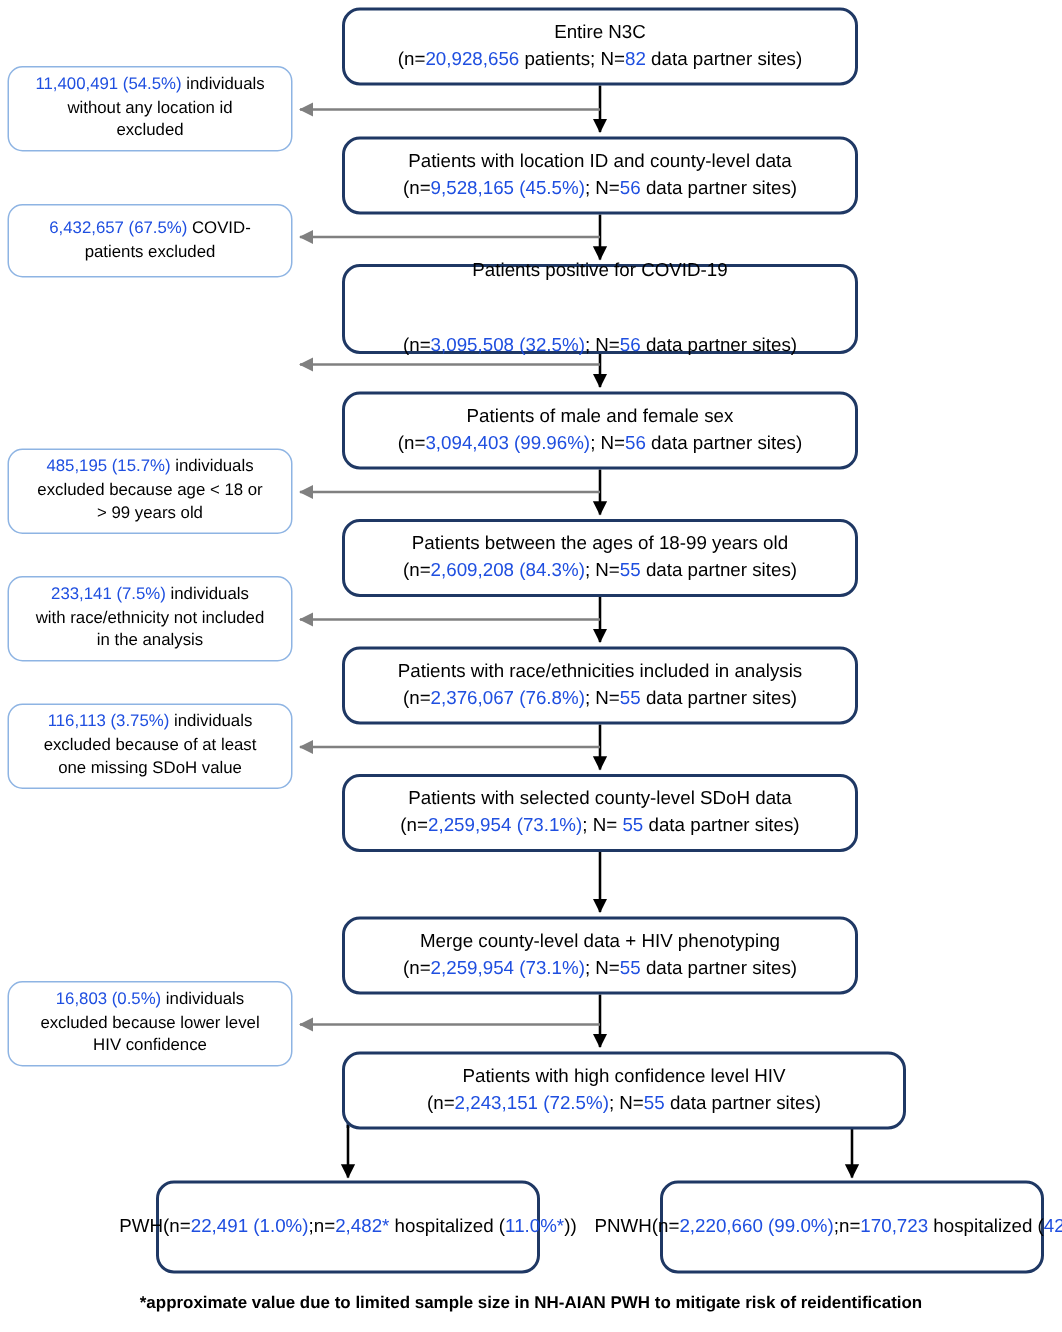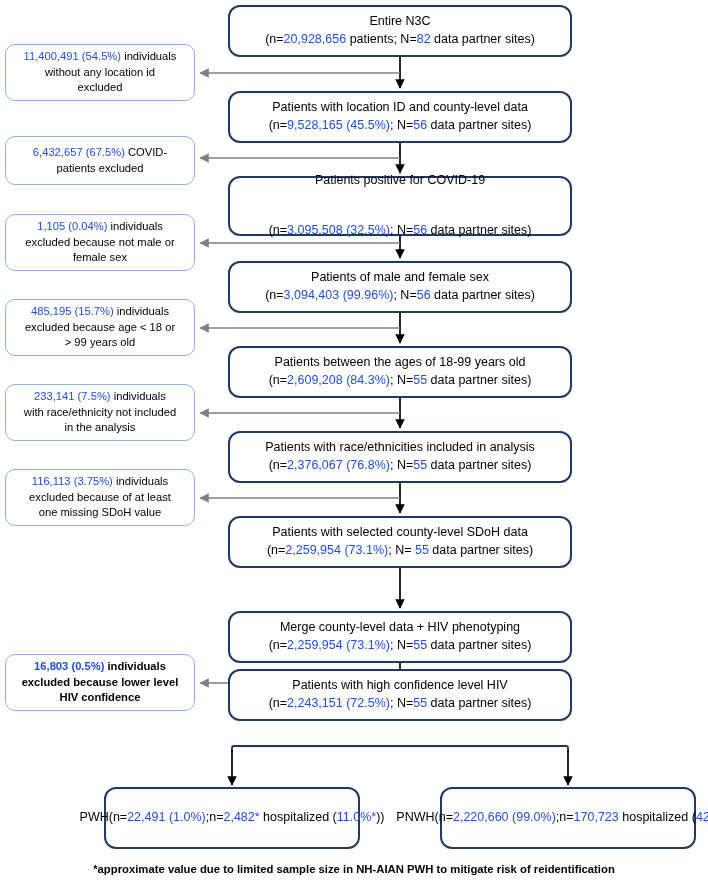--- a/index.html
+++ b/index.html
@@ -182,61 +182,56 @@
   <div class="main-box" style="left:228px; top:516px; width:344px; height:52px;">
     <div class="line">Patients with selected county-level SDoH data</div>
     <div class="line"><span>(n=</span><span class="blue">2,259,954</span> <span class="blue">(73.1%)</span><span>; N= </span><span class="blue">55</span><span> data partner sites)</span></div>
   </div>
 
   <div class="main-box" style="left:228px; top:611px; width:344px; height:52px;">
     <div class="line">Merge county-level data + HIV phenotyping</div>
     <div class="line"><span>(n=</span><span class="blue">2,259,954</span> <span class="blue">(73.1%)</span><span>; N=</span><span class="blue">55</span><span> data partner sites)</span></div>
   </div>
 
-  <div class="main-box" style="left:228px; top:669px; width:344px; height:52px;">
+  <div class="main-box" style="left:228px; top:701px; width:376px; height:52px;">
     <div class="line">Patients with high confidence level HIV</div>
     <div class="line"><span>(n=</span><span class="blue">2,243,151</span> <span class="blue">(72.5%)</span><span>; N=</span><span class="blue">55</span><span> data partner sites)</span></div>
   </div>
 
   <div class="excl-box" style="left:5px; top:44px; width:190px; height:57px;">
     <div class="line"><span class="blue">11,400,491 (54.5%)</span><span> individuals</span></div>
     <div class="line">without any location id</div>
     <div class="line">excluded</div>
   </div>
 
   <div class="excl-box" style="left:5px; top:136px; width:190px; height:49px;">
     <div class="line"><span class="blue">6,432,657 (67.5%)</span><span> COVID-</span></div>
     <div class="line">patients excluded</div>
   </div>
 
-  <div class="excl-box" style="left:5px; top:214px; width:190px; height:57px;">
-    <div class="line"><span class="blue">1,105 (0.04%)</span><span> individuals</span></div>
-    <div class="line">excluded because not male or</div>
-    <div class="line">female sex</div>
-  </div>
 
   <div class="excl-box" style="left:5px; top:299px; width:190px; height:57px;">
     <div class="line"><span class="blue">485,195 (15.7%)</span><span> individuals</span></div>
     <div class="line">excluded because age &lt; 18 or</div>
     <div class="line">&gt; 99 years old</div>
   </div>
 
   <div class="excl-box" style="left:5px; top:384px; width:190px; height:57px;">
     <div class="line"><span class="blue">233,141 (7.5%)</span><span> individuals</span></div>
     <div class="line">with race/ethnicity not included</div>
     <div class="line">in the analysis</div>
   </div>
 
   <div class="excl-box" style="left:5px; top:469px; width:190px; height:57px;">
     <div class="line"><span class="blue">116,113 (3.75%)</span><span> individuals</span></div>
     <div class="line">excluded because of at least</div>
     <div class="line">one missing SDoH value</div>
   </div>
 
-  <div class="excl-box" style="left:5px; top:654px; width:190px; height:57px;font-weight:bold;">
+  <div class="excl-box" style="left:5px; top:654px; width:190px; height:57px;">
     <div class="line"><span class="blue">16,803 (0.5%)</span><span> individuals</span></div>
     <div class="line">excluded because lower level</div>
     <div class="line">HIV confidence</div>
   </div>
 
   <div class="term-box" style="left:104px; top:787px; width:256px; height:62px;">
     <div class="line">PWH</div>
     <div class="line"><span>(n=</span><span class="blue">22,491</span> <span class="blue">(1.0%)</span><span>;</span></div>
     <div class="line"><span>n=</span><span class="blue">2,482*</span><span> hospitalized (</span><span class="blue">11.0%*</span><span>))</span></div>
   </div>

